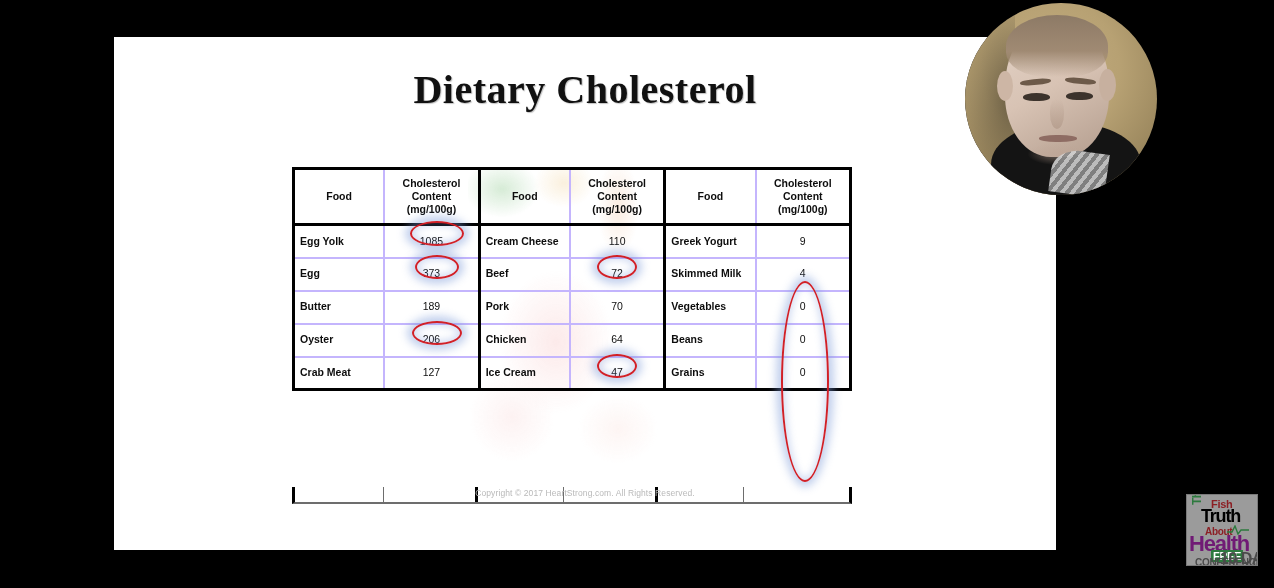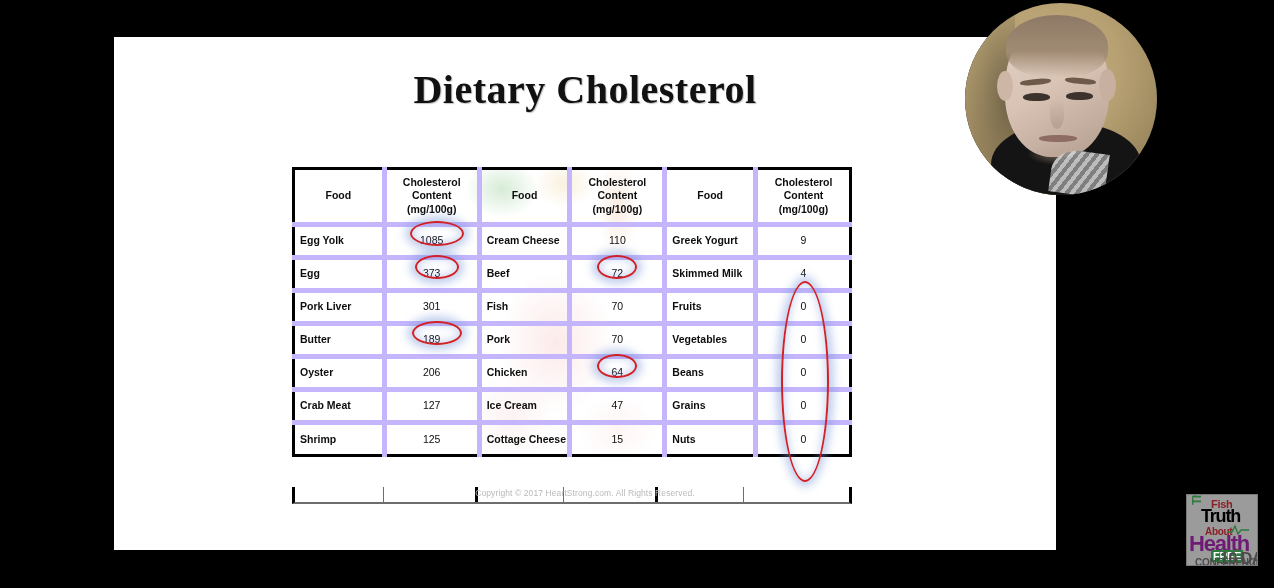--- a/index.html
+++ b/index.html
@@ -76,21 +76,21 @@
     border-collapse: collapse;
     width: 560px;
     table-layout: fixed;
     background: transparent;
   }
 
   table.chol col.food  { width: 88px; }
   table.chol col.val   { width: 92px; }
 
   table.chol th, table.chol td {
-    border: 5px solid #c4b5fd;
+    border: 2px solid #c4b5fd;
     font-size: 10.5px;
     color: #0d0d0d;
     background: transparent;
     line-height: 1.25;
     height: 33px;
     vertical-align: middle;
   }
 
   table.chol thead th {
     font-weight: normal;
@@ -289,28 +289,20 @@
             </tr>
             <tr>
               <td class="food">Egg</td>
               <td class="val grp-right">373</td>
               <td class="food">Beef</td>
               <td class="val grp-right">72</td>
               <td class="food">Skimmed Milk</td>
               <td class="val">4</td>
             </tr>
             <tr>
-              <td class="food">Pork Liver</td>
-              <td class="val grp-right">301</td>
-              <td class="food">Fish</td>
-              <td class="val grp-right">70</td>
-              <td class="food">Fruits</td>
-              <td class="val">0</td>
-            </tr>
-            <tr>
               <td class="food">Butter</td>
               <td class="val grp-right">189</td>
               <td class="food">Pork</td>
               <td class="val grp-right">70</td>
               <td class="food">Vegetables</td>
               <td class="val">0</td>
             </tr>
             <tr>
               <td class="food">Oyster</td>
               <td class="val grp-right">206</td>
@@ -318,28 +310,20 @@
               <td class="val grp-right">64</td>
               <td class="food">Beans</td>
               <td class="val">0</td>
             </tr>
             <tr>
               <td class="food">Crab Meat</td>
               <td class="val grp-right">127</td>
               <td class="food">Ice Cream</td>
               <td class="val grp-right">47</td>
               <td class="food">Grains</td>
-              <td class="val">0</td>
-            </tr>
-            <tr>
-              <td class="food">Shrimp</td>
-              <td class="val grp-right">125</td>
-              <td class="food">Cottage Cheese</td>
-              <td class="val grp-right">15</td>
-              <td class="food">Nuts</td>
               <td class="val">0</td>
             </tr>
           </tbody>
       </table>
 
       <div id="table-foot-strip">
         <span class="tick" style="left:88px"></span>
         <span class="tick thick" style="left:180px"></span>
         <span class="tick" style="left:268px"></span>
         <span class="tick thick" style="left:360px"></span>

